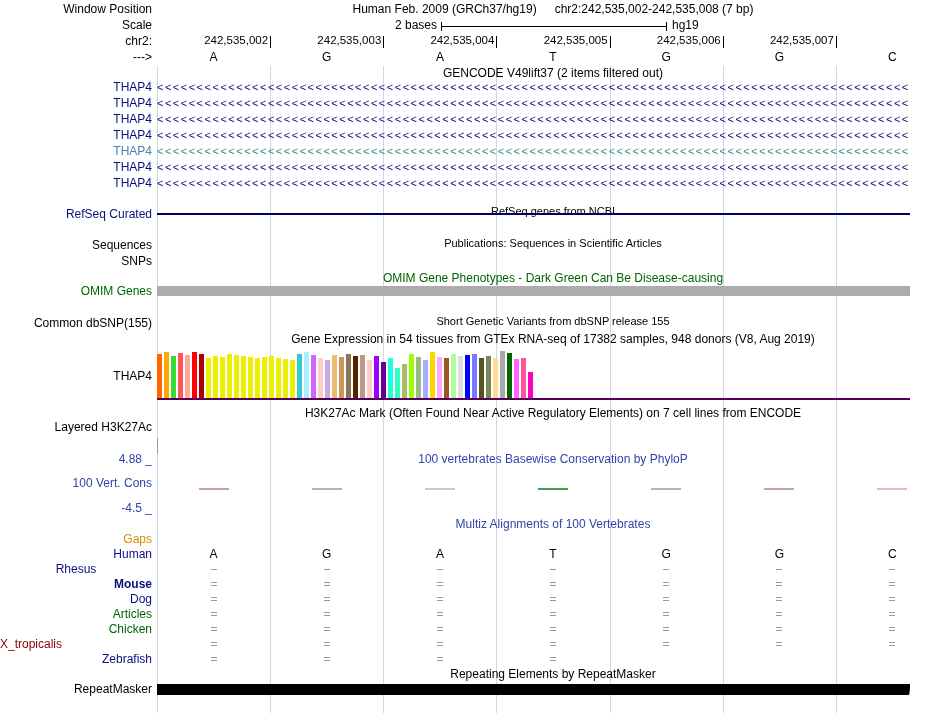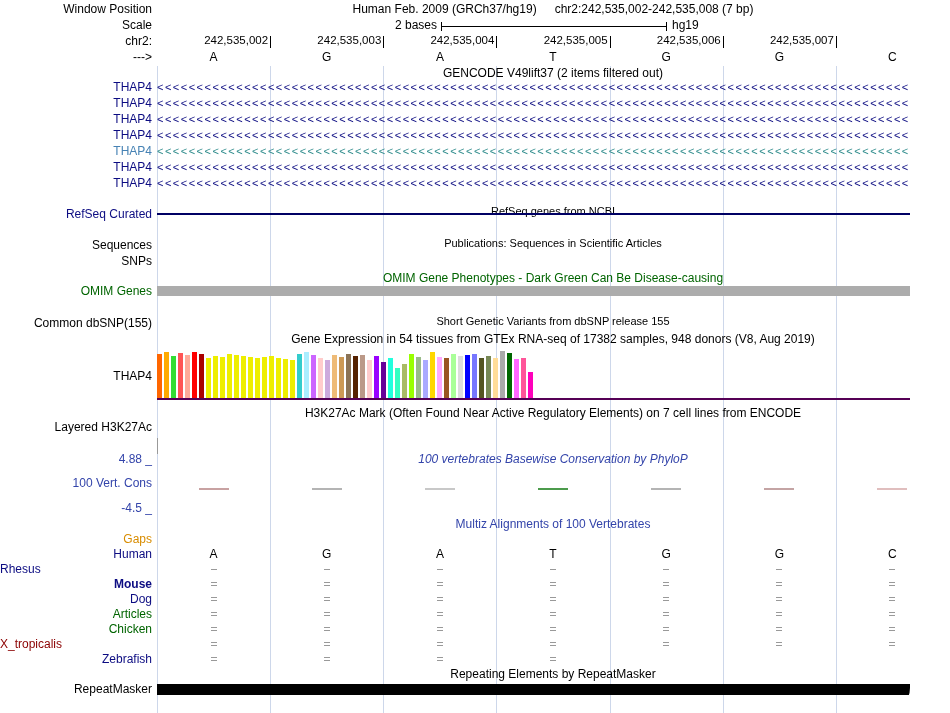--- a/index.html
+++ b/index.html
@@ -157,21 +157,21 @@
       <div style="position: absolute; left: 521px; top: 358px; width: 5px; height: 40px; background: rgb(255, 85, 153);"></div>
       <div style="position: absolute; left: 528px; top: 372px; width: 5px; height: 26px; background: rgb(255, 0, 187);"></div>
     </div>
   <div class="bar" style="left: 157px; top: 398px; width: 792px; height: 2px; background: rgb(85, 0, 85);"></div>
 
   <div class="ctr" style="top:406px">H3K27Ac Mark (Often Found Near Active Regulatory Elements) on 7 cell lines from ENCODE</div>
   <div class="lbl" style="top:420px">Layered H3K27Ac</div>
   <div class="bar" style="left:157px;top:438px;width:1px;height:16px;background:#999"></div>
 
   <div class="lbl" style="top: 452px; color: rgb(51, 68, 170);">4.88 _</div>
-  <div class="ctr" style="top: 452px; color: rgb(51, 68, 170); font-style: italic;">100 vertebrates Basewise Conservation by PhyloP</div>
+  <div class="ctr" style="top: 452px; color: rgb(51, 68, 170);">100 vertebrates Basewise Conservation by PhyloP</div>
   <div class="lbl" style="top: 476px; color: rgb(51, 68, 170);">100 Vert. Cons</div>
   <div class="lbl" style="top: 501px; color: rgb(51, 68, 170);">-4.5 _</div>
   <div class="layer" id="phylop-marks">
       <div style="position: absolute; left: 198.6px; top: 488px; width: 30px; height: 2px; background: rgb(200, 162, 162);"></div>
       <div style="position: absolute; left: 311.7px; top: 488px; width: 30px; height: 2px; background: rgb(180, 180, 180);"></div>
       <div style="position: absolute; left: 424.9px; top: 488px; width: 30px; height: 2px; background: rgb(200, 200, 200);"></div>
       <div style="position: absolute; left: 538px; top: 488px; width: 30px; height: 2px; background: rgb(76, 155, 76);"></div>
       <div style="position: absolute; left: 651.1px; top: 488px; width: 30px; height: 2px; background: rgb(180, 180, 180);"></div>
       <div style="position: absolute; left: 764.3px; top: 488px; width: 30px; height: 2px; background: rgb(196, 164, 164);"></div>
       <div style="position: absolute; left: 877.4px; top: 488px; width: 30px; height: 2px; background: rgb(224, 190, 190);"></div>
@@ -181,21 +181,21 @@
   <div class="lbl" style="top: 532px; color: rgb(216, 140, 0);">Gaps</div>
   <div class="layer" id="multiz-rows">
       <div style="position: absolute; left: 0px; top: 547px; width: 152px; text-align: right; color: rgb(12, 12, 130); font-size: 12px;">Human</div>
       <div style="position: absolute; left: 213.6px; top: 547px; transform: translateX(-50%); font-size: 12px; color: rgb(0, 0, 0);">A</div>
       <div style="position: absolute; left: 326.7px; top: 547px; transform: translateX(-50%); font-size: 12px; color: rgb(0, 0, 0);">G</div>
       <div style="position: absolute; left: 439.9px; top: 547px; transform: translateX(-50%); font-size: 12px; color: rgb(0, 0, 0);">A</div>
       <div style="position: absolute; left: 553px; top: 547px; transform: translateX(-50%); font-size: 12px; color: rgb(0, 0, 0);">T</div>
       <div style="position: absolute; left: 666.1px; top: 547px; transform: translateX(-50%); font-size: 12px; color: rgb(0, 0, 0);">G</div>
       <div style="position: absolute; left: 779.3px; top: 547px; transform: translateX(-50%); font-size: 12px; color: rgb(0, 0, 0);">G</div>
       <div style="position: absolute; left: 892.4px; top: 547px; transform: translateX(-50%); font-size: 12px; color: rgb(0, 0, 0);">C</div>
-      <div style="position: absolute; left: 0px; top: 562px; width: 152px; text-align: left; color: rgb(12, 12, 130); font-size: 12px;">Rhesus</div>
+      <div style="position: absolute; left: 0px; top: 562px; width: 152px; text-align: center; color: rgb(12, 12, 130); font-size: 12px;">Rhesus</div>
       <div style="position: absolute; left: 210.6px; top: 569px; width: 6px; height: 1px; background: rgb(153, 153, 153);"></div>
       <div style="position: absolute; left: 323.7px; top: 569px; width: 6px; height: 1px; background: rgb(153, 153, 153);"></div>
       <div style="position: absolute; left: 436.9px; top: 569px; width: 6px; height: 1px; background: rgb(153, 153, 153);"></div>
       <div style="position: absolute; left: 550px; top: 569px; width: 6px; height: 1px; background: rgb(153, 153, 153);"></div>
       <div style="position: absolute; left: 663.1px; top: 569px; width: 6px; height: 1px; background: rgb(153, 153, 153);"></div>
       <div style="position: absolute; left: 776.3px; top: 569px; width: 6px; height: 1px; background: rgb(153, 153, 153);"></div>
       <div style="position: absolute; left: 889.4px; top: 569px; width: 6px; height: 1px; background: rgb(153, 153, 153);"></div>
       <div style="position: absolute; left: 0px; top: 577px; width: 152px; text-align: right; color: rgb(12, 12, 130); font-size: 12px; font-weight: bold;">Mouse</div>
       <div style="position: absolute; left: 210.6px; top: 582px; width: 6px; height: 1px; background: rgb(153, 153, 153);"></div>
       <div style="position: absolute; left: 210.6px; top: 585px; width: 6px; height: 1px; background: rgb(153, 153, 153);"></div>

